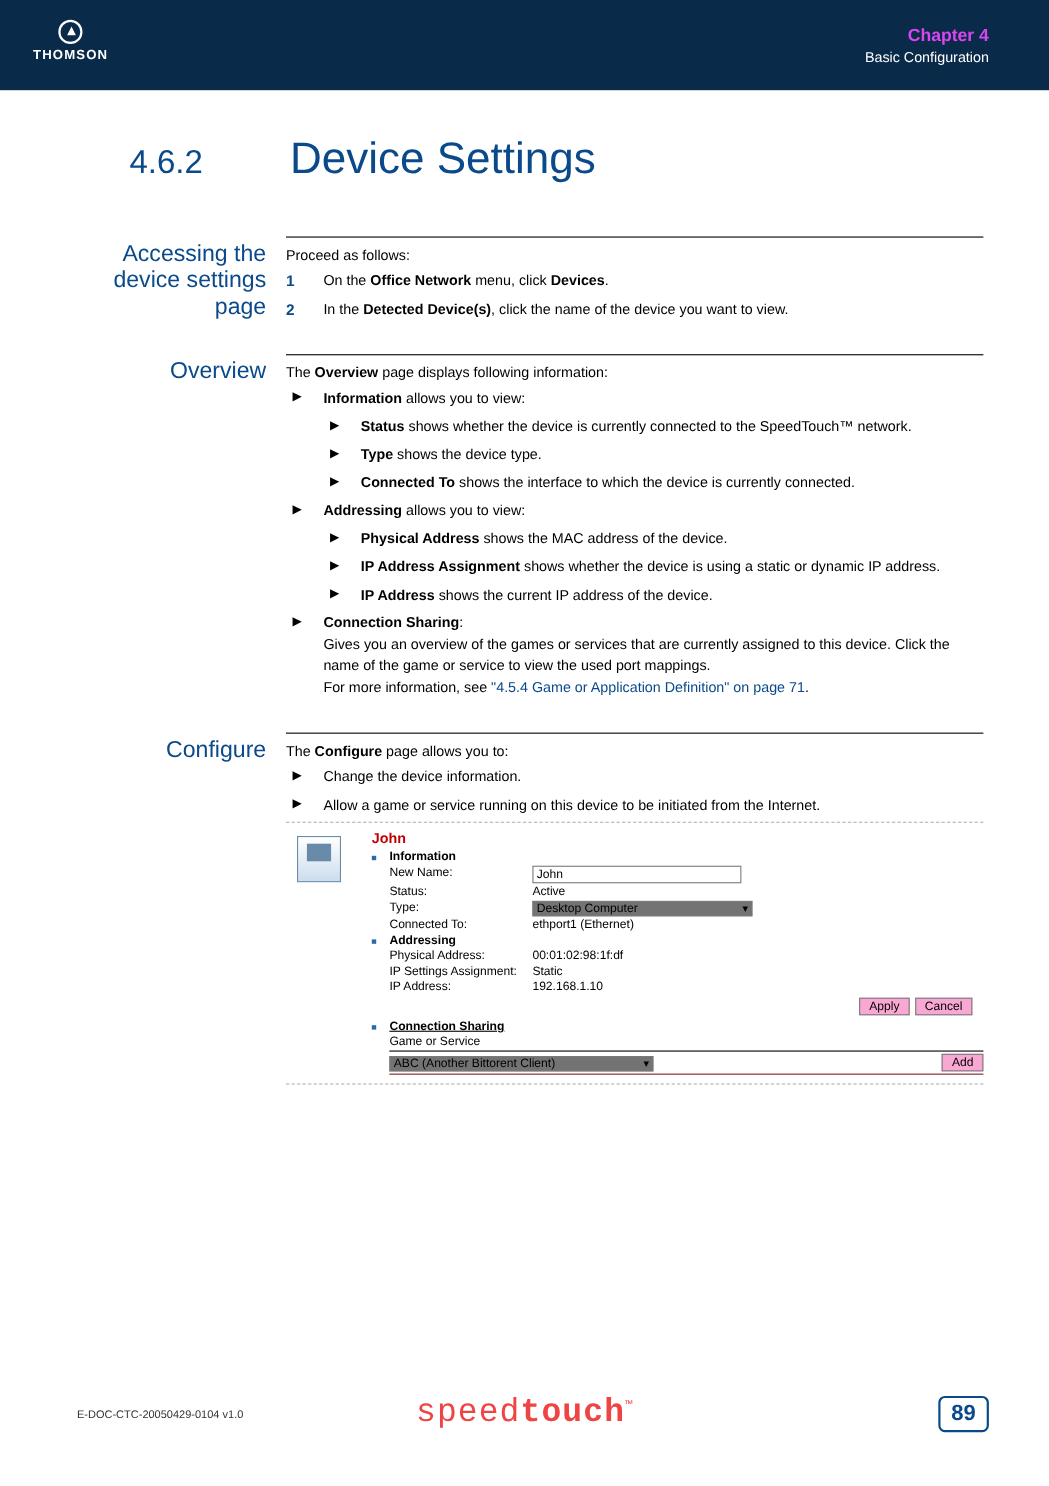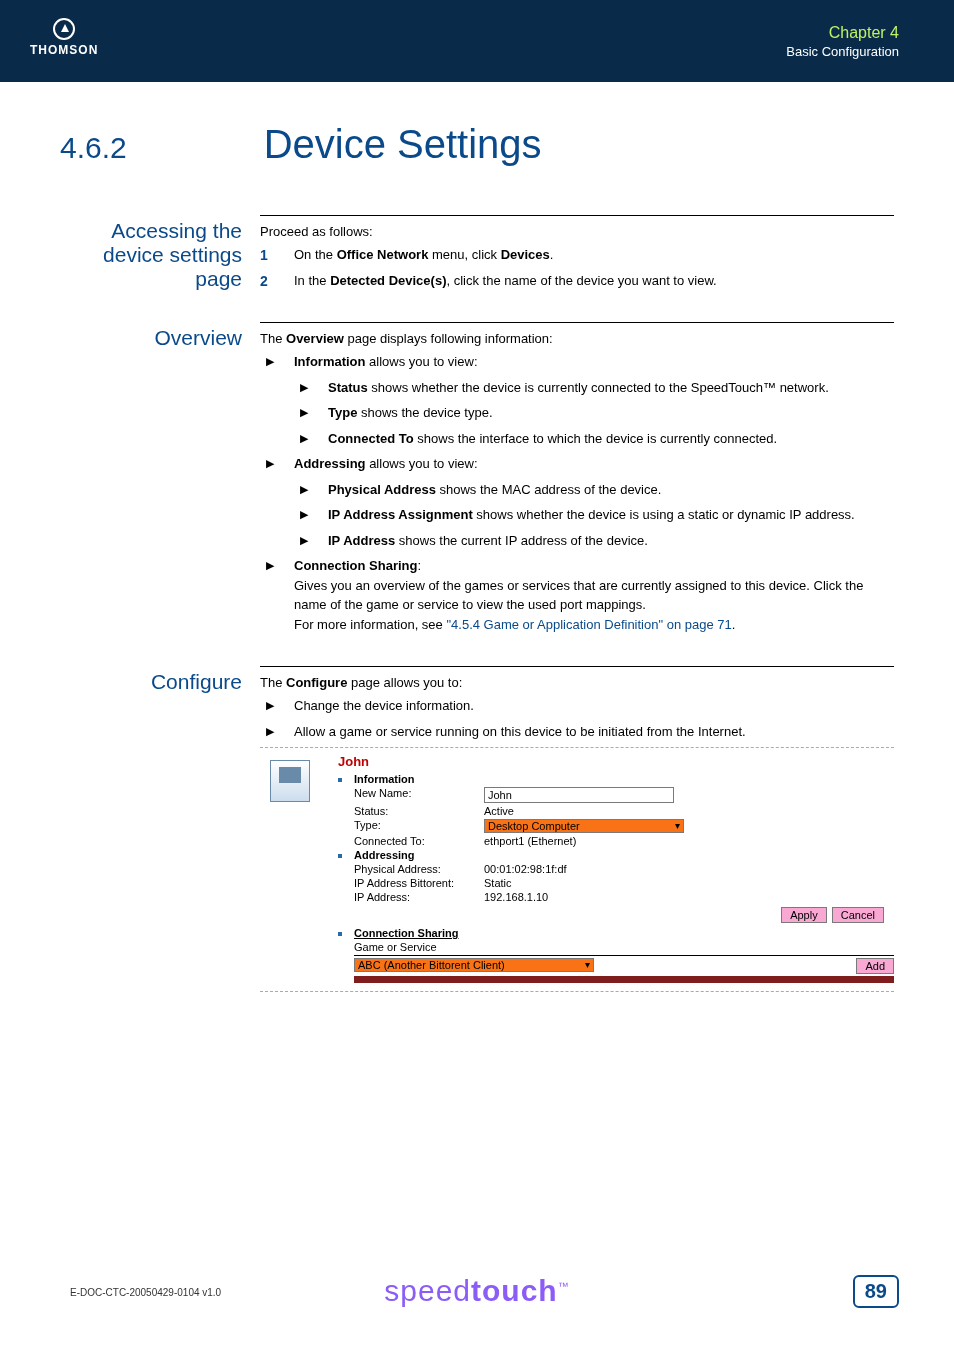--- a/index.html
+++ b/index.html
@@ -46,39 +46,39 @@
     letter-spacing: 1px;
   }
   .top-right {
     position: absolute;
     right: 55px;
     top: 24px;
     text-align: right;
     color: #fff;
   }
   .chapter {
-    color: #bef264;
-    font-weight: normal;
+    color: #d946ef;
+    font-weight: bold;
     font-size: 16px;
   }
   .subtitle {
     color: #fff;
     font-size: 13px;
     margin-top: 2px;
   }
   .main {
     padding: 40px 60px 0 60px;
   }
   .section-no {
     color: #0a4a8a;
     font-size: 30px;
     font-weight: 300;
     display: inline-block;
     width: 200px;
-    text-align: left;
+    text-align: center;
     padding-right: 18px;
     vertical-align: baseline;
     font-family: "Helvetica Neue", Arial, sans-serif;
   }
   .section-title {
     color: #0a4a8a;
     font-size: 40px;
     font-weight: 300;
     display: inline-block;
     font-family: "Helvetica Neue", Arial, sans-serif;
@@ -222,21 +222,21 @@
     padding: 1px 3px;
     width: 190px;
     font-size: 11px;
     font-family: inherit;
     background: #fff;
   }
   .pb-select {
     border: 1px solid #7a7a7a;
     font-size: 11px;
     padding: 0 16px 0 3px;
-    background: #f97316;
+    background: #737373;
     position: relative;
     display: inline-block;
     min-width: 200px;
   }
   .pb-select::after {
     content: '▾';
     position: absolute;
     right: 3px; top: 0;
     font-size: 10px;
     color: #000;
@@ -255,24 +255,24 @@
     text-decoration: underline;
     margin-top: 4px;
   }
   .cs-col {
     font-weight: normal;
     border-bottom: 1px solid #000;
     padding: 2px 0;
   }
   .cs-row {
     display: flex;
-    align-items: flex-start;
+    align-items: flex-end;
     gap: 6px;
     padding: 2px 0;
-    border-bottom: 7px solid #7f1d1d;
+    border-bottom: 1px solid #7f1d1d;
   }
 
   .footer {
     position: relative;
     height: 90px;
     margin-top: 240px;
     padding: 0 55px;
   }
   .doc-id {
     position: absolute;
@@ -281,22 +281,23 @@
     font-size: 10px;
     color: #333;
   }
   .brand {
     position: absolute;
     left: 50%;
     transform: translateX(-50%);
     bottom: 14px;
     font-size: 30px;
     font-weight: 300;
-    color: #8b5cf6;
+    color: #ef4444;
     letter-spacing: 1px;
+    font-family: Liberation Mono, monospace;
   }
   .brand .b2 { font-weight: bold; }
   .brand .tm { font-size: 11px; vertical-align: super; }
   .pageno {
     position: absolute;
     right: 55px;
     bottom: 14px;
     border: 2px solid #0a4a8a;
     border-radius: 6px;
     padding: 3px 10px;
@@ -412,21 +413,21 @@
                   <div class="pb-val">ethport1 (Ethernet)</div>
                 </div>
             </li>
             <li>
               <div class="pb-head">Addressing</div>
               <div class="pb-row">
                   <div class="pb-label">Physical Address:</div>
                   <div class="pb-val">00:01:02:98:1f:df</div>
                 </div>
               <div class="pb-row">
-                  <div class="pb-label">IP Address Bittorent:</div>
+                  <div class="pb-label">IP Settings Assignment:</div>
                   <div class="pb-val">Static</div>
                 </div>
               <div class="pb-row">
                   <div class="pb-label">IP Address:</div>
                   <div class="pb-val">192.168.1.10</div>
                 </div>
               <div class="pb-btnrow">
                 <button class="pb-btn">Apply</button>
                 <button class="pb-btn">Cancel</button>
               </div>

